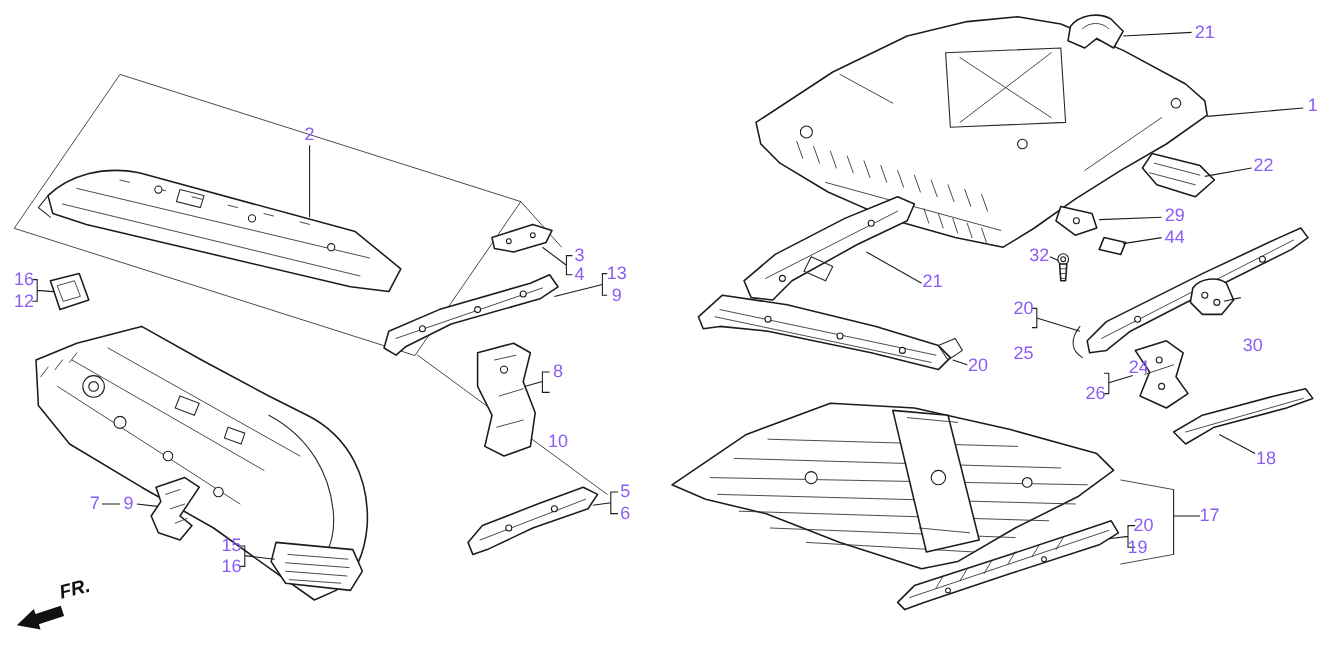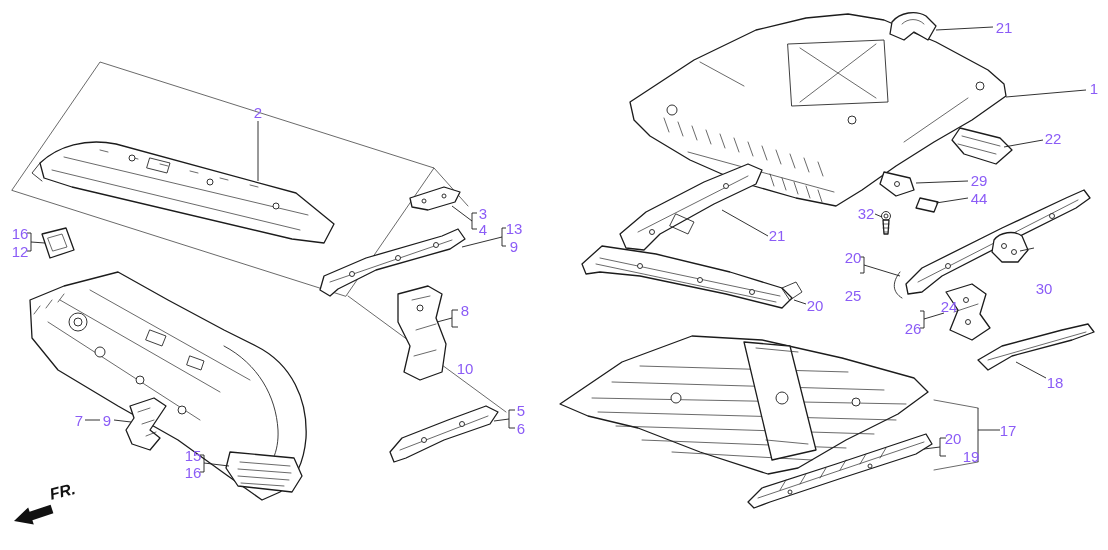--- a/index.html
+++ b/index.html
@@ -233,21 +233,21 @@
       <div class="callout" style="left: 107px; top: 420px;">9</div>
       <div class="callout" style="left: 465px; top: 327px; margin-top: 41px;">10</div>
       <div class="callout" style="left: 20px; top: 233px;">16</div>
       <div class="callout" style="left: 20px; top: 251px;">12</div>
       <div class="callout" style="left: 514px; top: 228px;">13</div>
       <div class="callout" style="left: 514px; top: 246px;">9</div>
       <div class="callout" style="left: 193px; top: 455px;">15</div>
       <div class="callout" style="left: 193px; top: 472px;">16</div>
       <div class="callout" style="left: 1008px; top: 430px;">17</div>
       <div class="callout" style="left: 953px; top: 438px;">20</div>
-      <div class="callout" style="left: 971px; top: 456px;">19</div>
+      <div class="callout" style="left: 948px; top: 456px;">19</div>
       <div class="callout" style="left: 815px; top: 305px;">20</div>
       <div class="callout" style="left: 1004px; top: 27px;">21</div>
       <div class="callout" style="left: 1053px; top: 138px;">22</div>
       <div class="callout" style="left: 853px; top: 257px;">20</div>
       <div class="callout" style="left: 913px; top: 306px; margin-left: 36px;">24</div>
       <div class="callout" style="left: 853px; top: 273px; margin-top: 22px;">25</div>
       <div class="callout" style="left: 913px; top: 328px;">26</div>
       <div class="callout" style="left: 777px; top: 235px;">21</div>
       <div class="callout" style="left: 1055px; top: 382px;">18</div>
       <div class="callout" style="left: 979px; top: 180px;">29</div>

